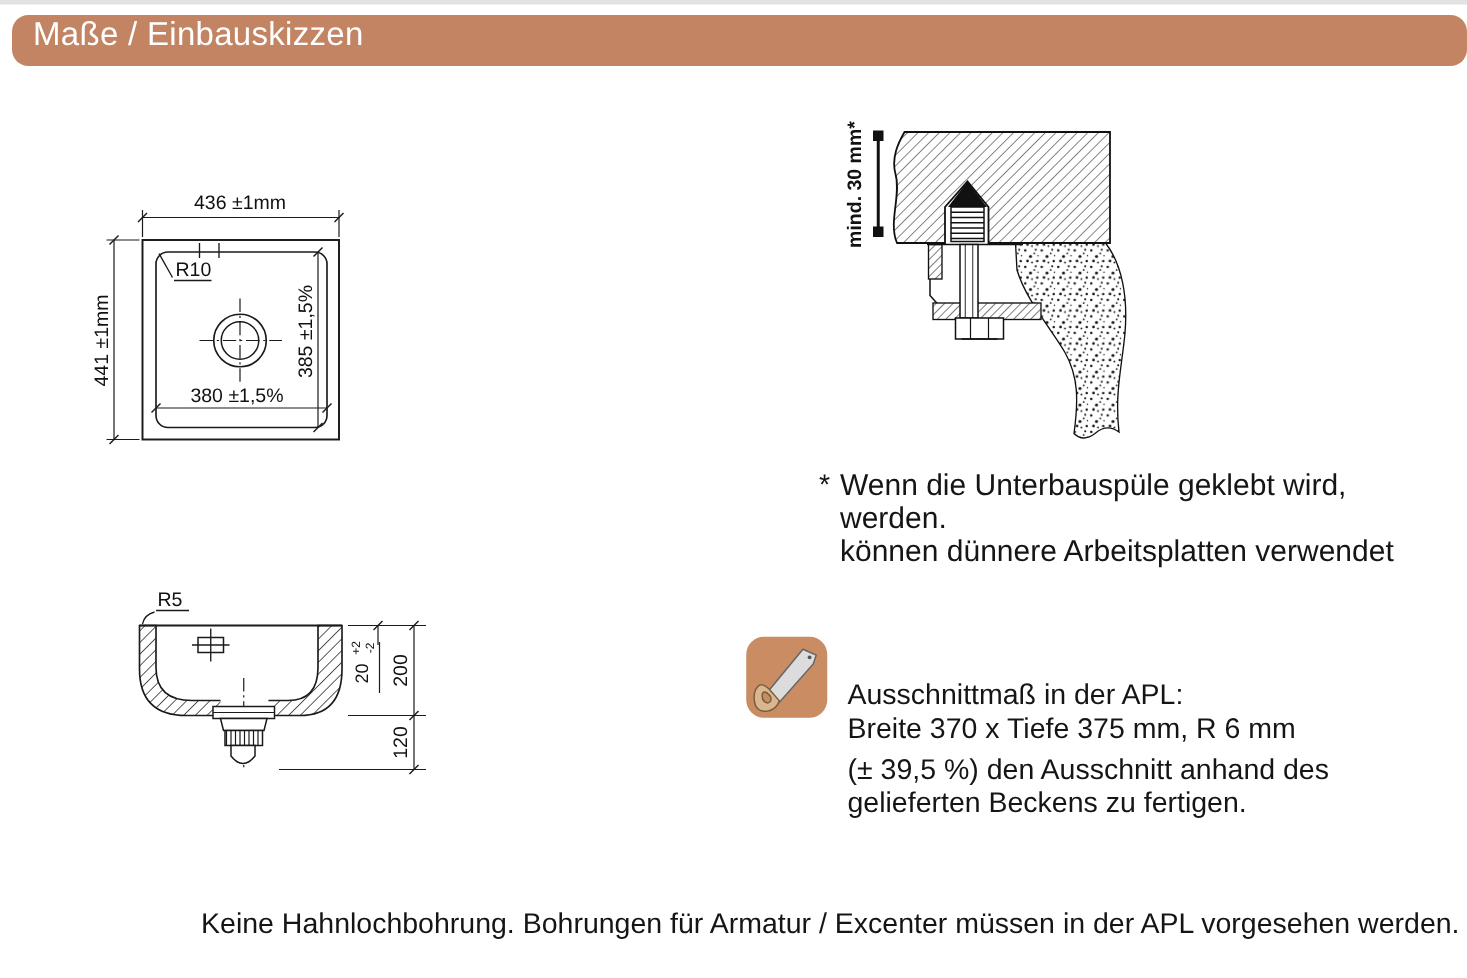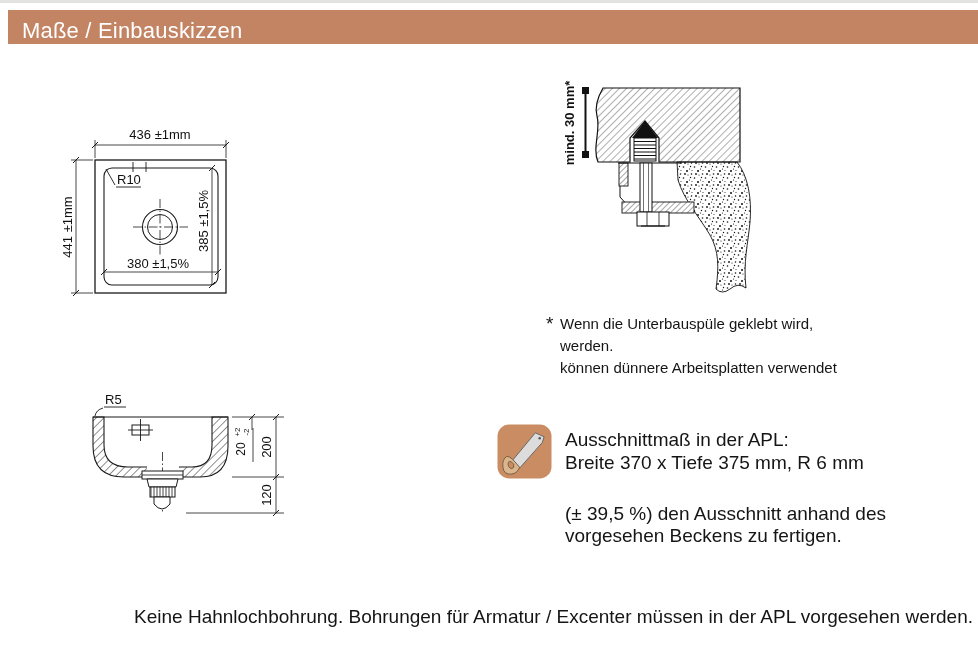--- a/index.html
+++ b/index.html
@@ -1,24 +1,24 @@
 <!DOCTYPE html>
 <html><head>
 <meta charset="utf-8">
 <style>
   html,body{margin:0;padding:0;background:#fff;}
   body{font-family:"Liberation Sans",sans-serif;color:#111;}
   .page{position:relative;width:978px;height:652px;background:#fff;overflow:hidden;}
   .topline{position:absolute;left:0;top:0;width:978px;height:3px;background:#e2e2e0;}
   .header{position:absolute;left:8px;top:10px;width:970px;height:34px;background:#c28463;
-          display:flex;align-items:flex-end;}
+          display:flex;align-items:flex-start;border-radius:11px;}
   .header .title{color:#fff;font-size:22px;letter-spacing:.2px;padding-left:14px;font-weight:400;}
   svg text{font-family:"Liberation Sans",sans-serif;fill:#111;}
   .dwg{position:absolute;}
-  .note{position:absolute;font-size:15px;line-height:22px;color:#151515;}
+  .note{position:absolute;font-size:20px;line-height:22px;color:#151515;}
   .note div{white-space:nowrap;}
   .star{position:absolute;font-size:19px;color:#151515;}
   .cutout{position:absolute;font-size:19px;line-height:23px;color:#151515;}
   .cutout div{white-space:nowrap;}
   .tol{position:absolute;font-size:19px;line-height:22px;color:#151515;}
   .tol div{white-space:nowrap;}
   .footer{position:absolute;left:8px;top:606px;width:965px;font-size:19px;color:#151515;white-space:nowrap;text-align:right;}
   .sawicon{position:absolute;left:497px;top:424px;width:55px;height:55px;}
 </style>
 </head>
@@ -186,25 +186,25 @@
   </div>
 
   <svg class="sawicon" viewBox="0 0 56 56">
     <rect x="0.5" y="0.5" width="55" height="55" rx="12" fill="#c98c63"></rect>
     <polygon points="15,38 39,9 48,13 46,19 23,45" fill="#dcdcdc" stroke="#666" stroke-width="1"></polygon>
     <circle cx="43.5" cy="14.5" r="1.3" fill="#555"></circle>
     <path d="M 10,33 Q 5,36 6,44 Q 7,52 15,51 Q 21,50 23,44 L 16,36 Q 13,33 10,33 Z
              M 11.5,39 Q 10.5,44.5 15,45.5 Q 18,45 17,41 L 14.5,38.5 Q 12.5,37.5 11.5,39 Z" fill="#d9b68e" stroke="#7a5c3e" stroke-width="1" fill-rule="evenodd"></path>
   </svg>
 
-  <div class="cutout" style="left:565px;top:428px">
+  <div class="cutout" style="left:565px;top:452px">
     <div>Ausschnittmaß in der APL:</div>
     <div>Breite 370 x Tiefe 375 mm, R 6 mm</div>
   </div>
 
   <div class="tol" style="left:565px;top:503px">
     <div>(± 39,5 %) den Ausschnitt anhand des</div>
-    <div>vorgesehen Beckens zu fertigen.</div>
+    <div>gelieferten Beckens zu fertigen.</div>
   </div>
 
   <div class="footer">Keine Hahnlochbohrung. Bohrungen für Armatur / Excenter müssen in der APL vorgesehen werden.</div>
 
 </div>
 
 </body></html>

